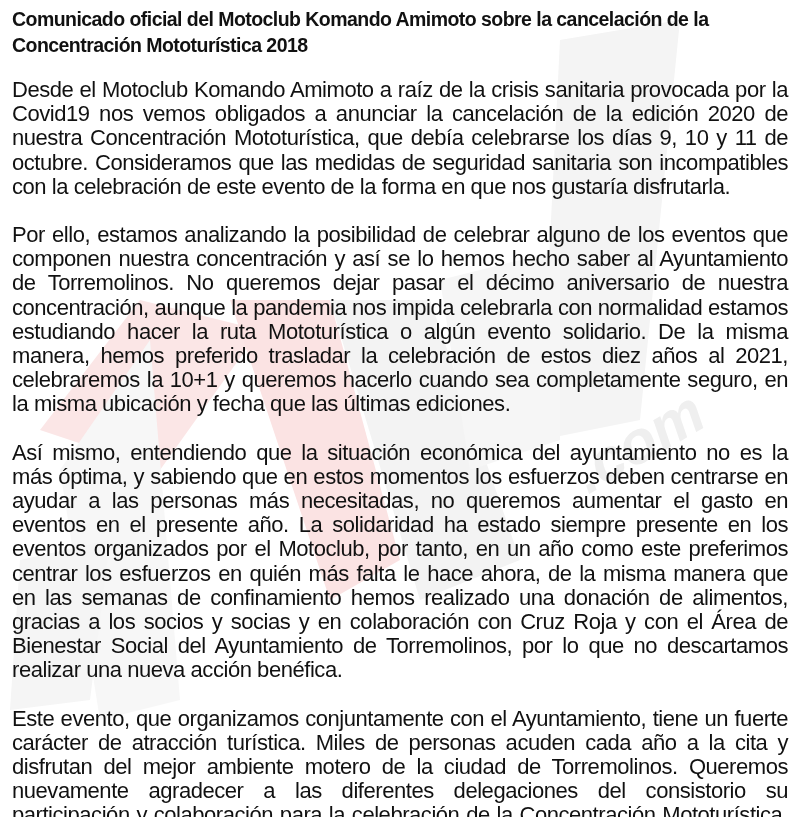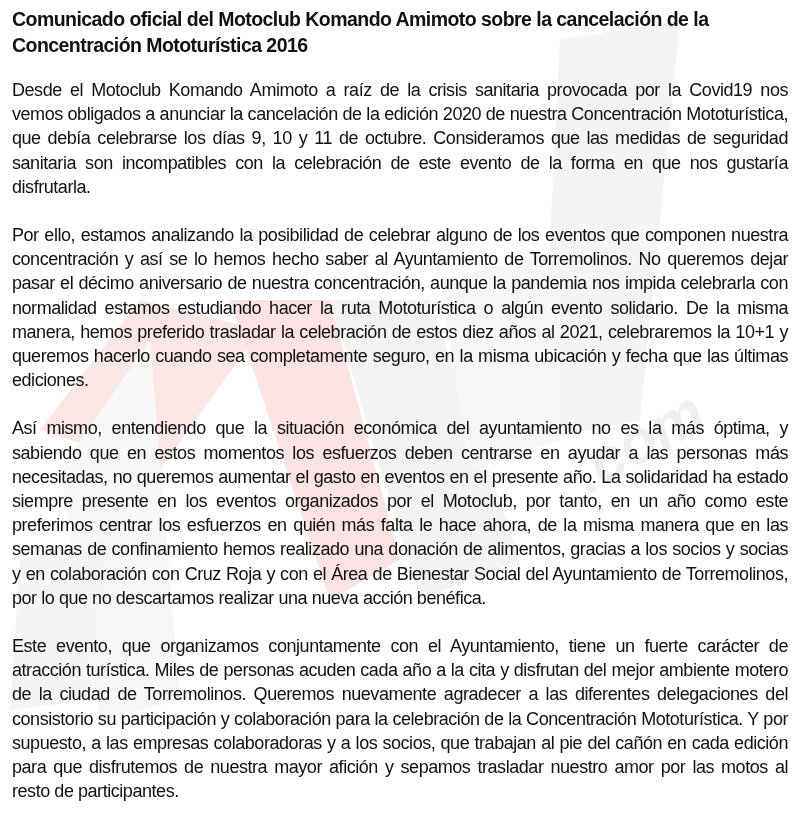--- a/index.html
+++ b/index.html
@@ -32,21 +32,21 @@
     }
     .title {
       font-weight: bold;
       font-size: 19.5px;
       line-height: 26px;
       margin: 0 0 20px 0;
       letter-spacing: -0.55px;
       color: #111;
     }
     .para {
-      font-size: 18px;
+      font-size: 22px;
       line-height: 24.2px;
       text-align: justify;
       margin: 0 0 24px 0;
       letter-spacing: -0.45px;
       word-spacing: 0px;
     }
   </style>
 </head>
 <body>
 
@@ -61,18 +61,18 @@
 
     <polygon points="560,40 680,20 640,420 540,440" fill="#f4f4f4"></polygon>
     <polygon points="440,280 560,250 560,440 470,470" fill="#f6f6f6"></polygon>
 
     <polygon points="20,560 110,540 90,700 10,710" fill="#f5f5f5"></polygon>
   </g>
   <text x="560" y="470" transform="rotate(-30 620 430)" font-family="Liberation Sans, sans-serif" font-style="italic" font-weight="bold" font-size="60" fill="#efefef">.com</text>
 </svg>
 
 <main class="doc">
-  <h1 class="title">Comunicado oficial del Motoclub Komando Amimoto sobre la cancelación de la Concentración Mototurística 2016</h1>
+  <h1 class="title">Comunicado oficial del Motoclub Komando Amimoto sobre la cancelación de la Concentración Mototurística 2018</h1>
   <p class="para">Desde el Motoclub Komando Amimoto a raíz de la crisis sanitaria provocada por la Covid19 nos vemos obligados a anunciar la cancelación de la edición 2020 de nuestra Concentración Mototurística, que debía celebrarse los días 9, 10 y 11 de octubre. Consideramos que las medidas de seguridad sanitaria son incompatibles con la celebración de este evento de la forma en que nos gustaría disfrutarla.</p>
   <p class="para">Por ello, estamos analizando la posibilidad de celebrar alguno de los eventos que componen nuestra concentración y así se lo hemos hecho saber al Ayuntamiento de Torremolinos. No queremos dejar pasar el décimo aniversario de nuestra concentración, aunque la pandemia nos impida celebrarla con normalidad estamos estudiando hacer la ruta Mototurística o algún evento solidario. De la misma manera, hemos preferido trasladar la celebración de estos diez años al 2021, celebraremos la 10+1 y queremos hacerlo cuando sea completamente seguro, en la misma ubicación y fecha que las últimas ediciones.</p>
   <p class="para">Así mismo, entendiendo que la situación económica del ayuntamiento no es la más óptima, y sabiendo que en estos momentos los esfuerzos deben centrarse en ayudar a las personas más necesitadas, no queremos aumentar el gasto en eventos en el presente año. La solidaridad ha estado siempre presente en los eventos organizados por el Motoclub, por tanto, en un año como este preferimos centrar los esfuerzos en quién más falta le hace ahora, de la misma manera que en las semanas de confinamiento hemos realizado una donación de alimentos, gracias a los socios y socias y en colaboración con Cruz Roja y con el Área de Bienestar Social del Ayuntamiento de Torremolinos, por lo que no descartamos realizar una nueva acción benéfica.</p>
   <p class="para">Este evento, que organizamos conjuntamente con el Ayuntamiento, tiene un fuerte carácter de atracción turística. Miles de personas acuden cada año a la cita y disfrutan del mejor ambiente motero de la ciudad de Torremolinos. Queremos nuevamente agradecer a las diferentes delegaciones del consistorio su participación y colaboración para la celebración de la Concentración Mototurística. Y por supuesto, a las empresas colaboradoras y a los socios, que trabajan al pie del cañón en cada edición para que disfrutemos de nuestra mayor afición y sepamos trasladar nuestro amor por las motos al resto de participantes.</p>
 </main>
 
 </body></html>

